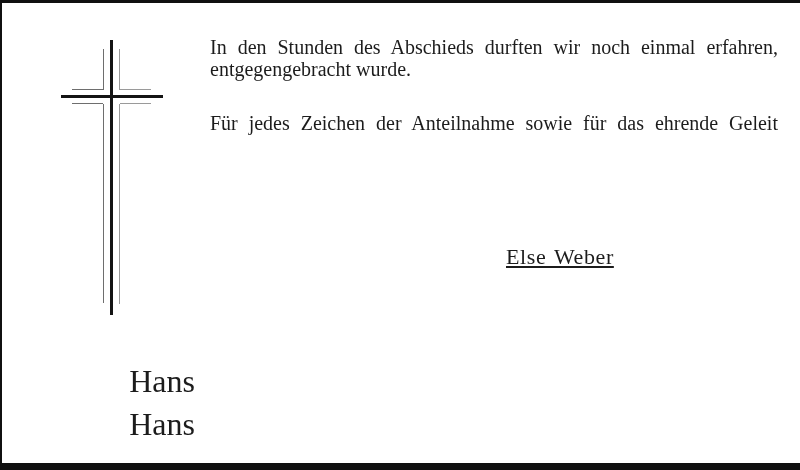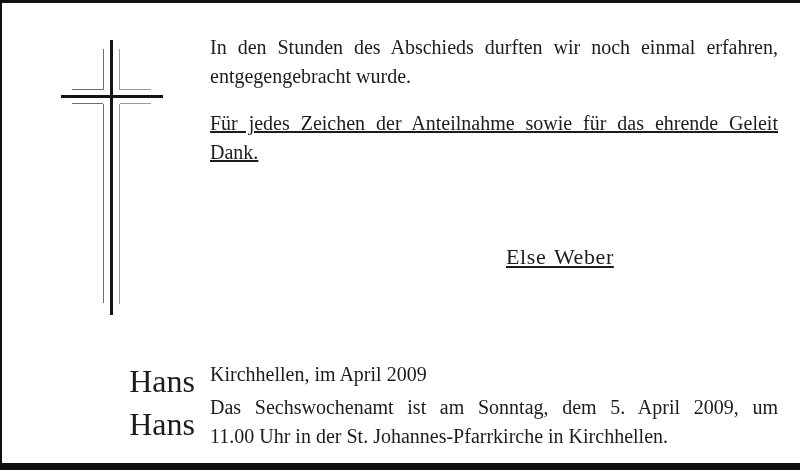--- a/index.html
+++ b/index.html
@@ -42,23 +42,23 @@
   .cx-br-v   { left: 119px; top: 104px; width: 1px;   height: 200px; background: var(--cross-thin-light, #9a9a9a); }
   
   .para {
     position: absolute;
     left: 210px;
     width: 568px;
     font-size: 20px;
     line-height: 22px;
   }
   .para .tline { text-align: justify; text-align-last: justify; }
-  .para .tline.line-last { text-align: left; text-align-last: left; margin-top: 7px; }
+  .para .tline.line-last { text-align: left; text-align-last: left; }
   .p1 { top: 36px; }
-  .p2 { top: 112px; text-decoration: underline; }
+  .p2 { top: 112px; }
   .service { top: 396px; }
   .dateline {
     position: absolute;
     left: 210px;
     top: 363px;
     font-size: 20px;
     line-height: 22px;
   }
   .signatures {
     position: absolute;
@@ -101,32 +101,26 @@
     <div class="cx-br-v"></div>
   </div>
 
   <div class="para p1">
       <div class="tline">In den Stunden des Abschieds durften wir noch einmal erfahren,</div>
       <div class="tline line-last">entgegengebracht wurde.</div>
     </div>
 
   <div class="para p2">
       <div class="tline">Für jedes Zeichen der Anteilnahme sowie für das ehrende Geleit</div>
-      <div class="tline line-last">Dank.</div>
     </div>
 
   <div class="signatures">
       <div class="tline">Else Weber</div>
     </div>
 
   <div class="deceased">
     <div>Hans</div>
     <div>Hans</div>
   </div>
 
-  <div class="dateline">Kirchhellen, im April 2009</div>
 
-  <div class="para service">
-      <div class="tline">Das Sechswochenamt ist am Sonntag, dem 5. April 2009, um</div>
-      <div class="tline line-last">11.00 Uhr in der St. Johannes-Pfarrkirche in Kirchhellen.</div>
-    </div>
 
 </div>
 
 </body></html>

